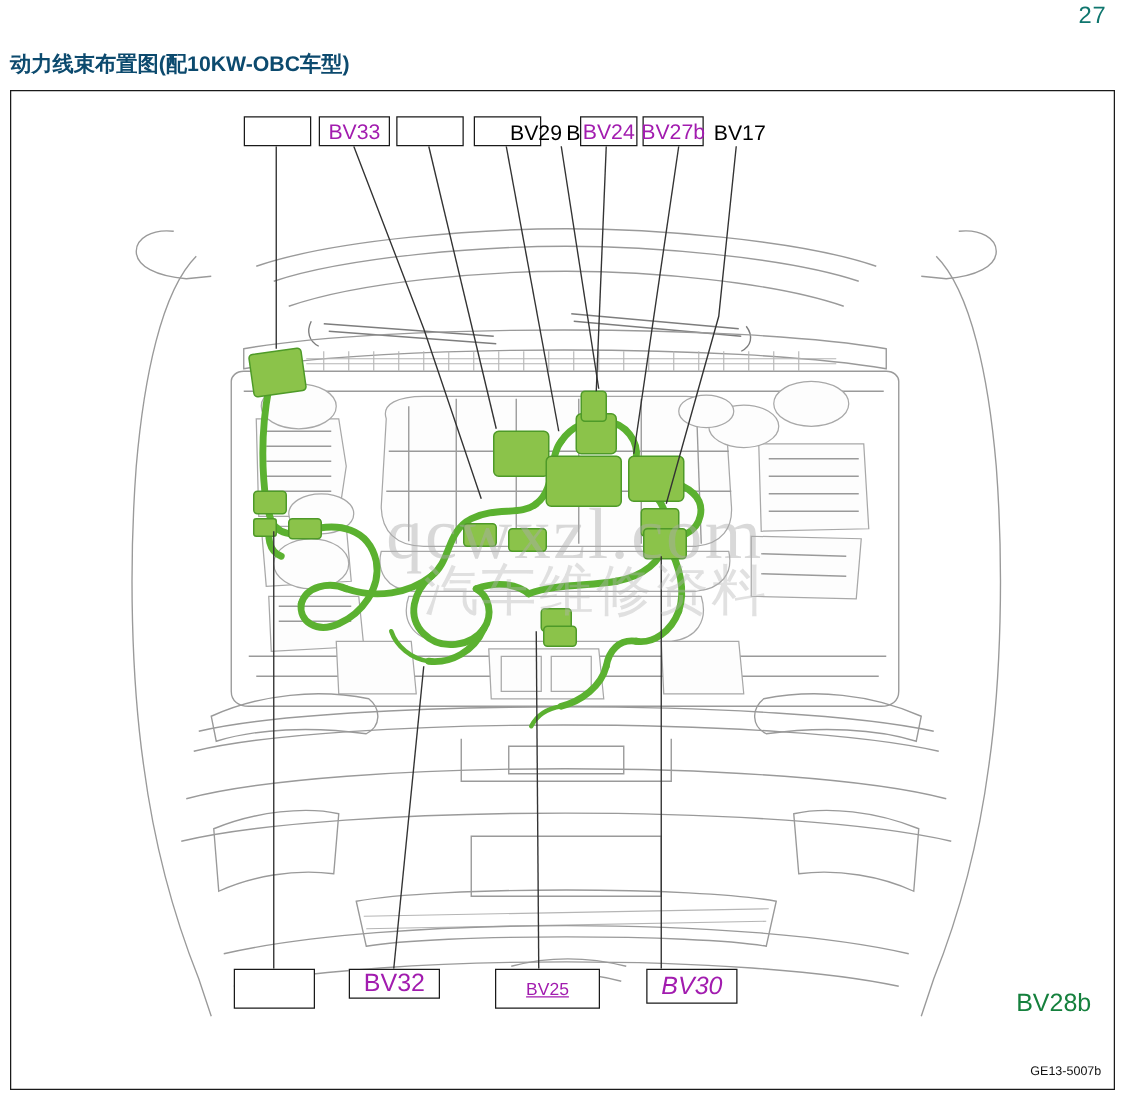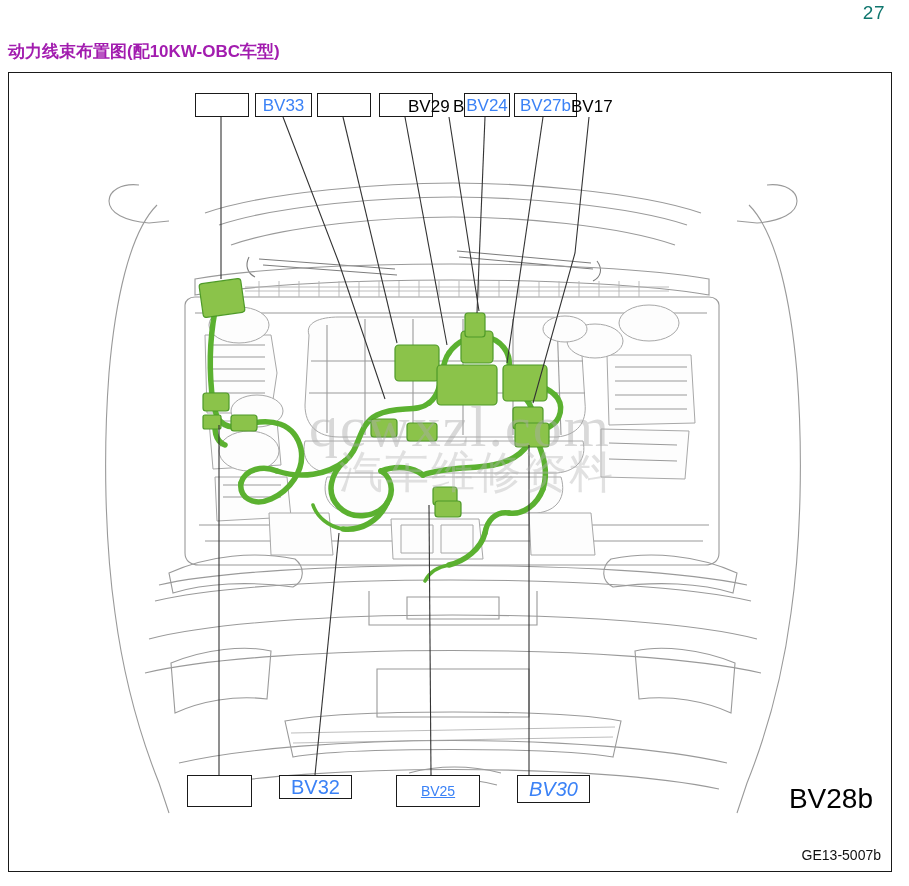--- a/index.html
+++ b/index.html
@@ -25,21 +25,21 @@
     font-size: 19px;
     color: #0f766e;
     letter-spacing: 0.5px;
   }
   #doc-title {
     position: absolute;
     left: 8px;
     top: 40px;
     font-size: 17px;
     font-weight: bold;
-    color: #a21caf;
+    color: #0c4a6e;
     white-space: nowrap;
   }
   #figure-frame {
     position: absolute;
     left: 8px;
     top: 72px;
     width: 884px;
     height: 800px;
     border: 1px solid #1a1a1a;
     box-sizing: border-box;
@@ -49,46 +49,46 @@
   .callout-box {
     position: absolute;
     border: 1px solid #1a1a1a;
     background: #ffffff;
     box-sizing: border-box;
     font-size: 17px;
     line-height: 1;
     display: flex;
     align-items: center;
     justify-content: center;
-    color: #3b82f6;
+    color: #a21caf;
     white-space: nowrap;
   }
   .callout-plain {
     position: absolute;
     font-size: 17px;
     color: #000;
     white-space: nowrap;
   }
   .fig-code {
     position: absolute;
-    font-size: 14px;
+    font-size: 10px;
     color: #111;
     white-space: nowrap;
     text-align: center;
   }
   #fig-id {
     right: 10px;
     bottom: 8px;
   }
   #fig-big-label {
     position: absolute;
     right: 18px;
     bottom: 56px;
-    font-size: 28px;
-    color: #000000;
+    font-size: 20px;
+    color: #15803d;
     white-space: nowrap;
   }
   svg.layer {
     position: absolute;
     left: 0;
     top: 0;
     width: 884px;
     height: 798px;
   }
   .car-line {
@@ -366,21 +366,21 @@
     <div class="callout-box" style="left:308px; top:20px; width:54px; height:24px;"></div>
 
     <div class="callout-box" style="left:370px; top:20px; width:54px; height:24px;"></div>
 
     <div class="callout-plain" style="left:399px; top:24px;">BV29</div>
 
     <div class="callout-plain" style="left:444px; top:24px;">BV12</div>
 
     <div class="callout-box" style="left:455px; top:20px; width:46px; height:24px;text-align:center;">BV24</div>
 
-    <div class="callout-box" style="left:505px; top:20px; width:63px; height:24px;">BV27b</div>
+    <div class="callout-box" style="left:505px; top:20px; width:49px; height:24px;">BV27b</div>
 
     <div class="callout-plain" style="left:562px; top:24px;text-align:right;">BV17</div>
 
     <div class="callout-box" style="left:178px; top:702px; width:65px; height:32px; font-size:20px;"></div>
 
     <div class="callout-box" style="left:270px; top:702px; width:73px; height:24px; font-size:20px;">BV32</div>
 
     <div class="callout-box" style="left:387px; top:702px; width:84px; height:32px; font-size:14px;text-decoration:underline;">BV25</div>
 
     <div class="callout-box" style="left:508px; top:702px; width:73px; height:28px; font-size:20px;font-style:italic;">BV30</div>

